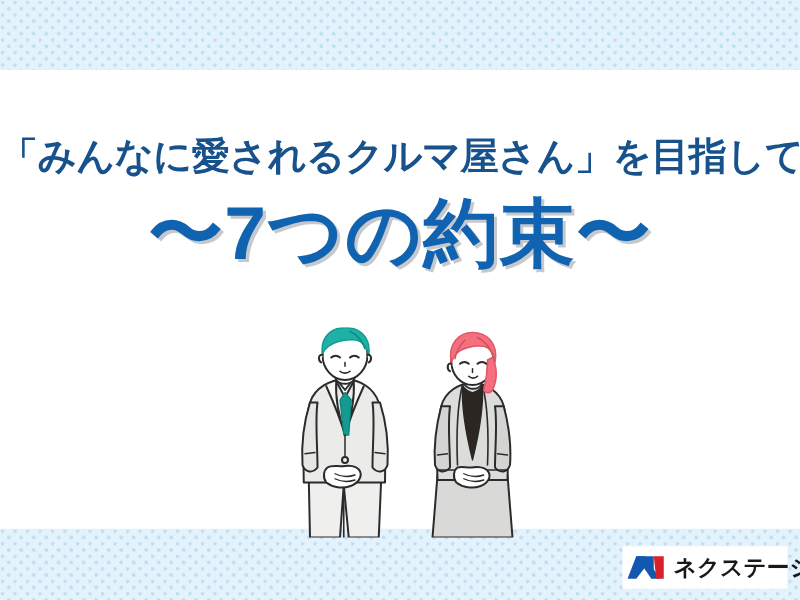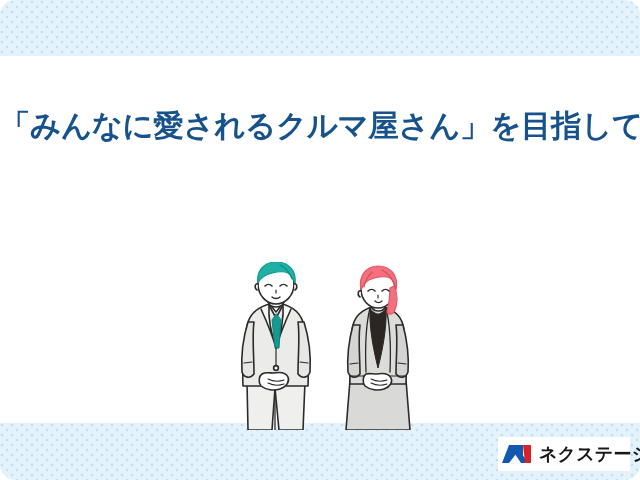--- a/index.html
+++ b/index.html
@@ -11,21 +11,20 @@
   body {
     font-family: "Liberation Sans", "DejaVu Sans", sans-serif;
   }
 
   #banner {
     position: relative;
     width: 640px;
     height: 480px;
     background: #ffffff;
     overflow: hidden;
-    border-radius: 15px;
   }
 
   
   .dot-band {
     position: absolute;
     left: 0;
     width: 640px;
     background-color: #e4f2fb;
     background-image:
       radial-gradient(circle at 2px 2px, #bfdff3 1.45px, rgba(191,223,243,0) 1.6px),
@@ -102,20 +101,21 @@
 </head>
 <body>
 
 <div id="banner">
 
   <div class="dot-band" id="band-top"></div>
   <div class="dot-band" id="band-bottom"></div>
 
   <div id="headline-block">
     <span id="headline-primary">「みんなに愛されるクルマ屋さん」を目指して</span>
+    <span id="headline-secondary">〜7つの約束〜</span>
   </div>
 
   <div id="illustration">
     <svg width="204" height="168" viewBox="0 0 204 168" xmlns="http://www.w3.org/2000/svg">
       <g stroke="#2b2b2b" stroke-width="1.6" stroke-linecap="round" stroke-linejoin="round" fill="none">
 
         <g>
 
           <path d="M19 120 L20 168 L44 168 L47 126 L51 168 L75 168 L77 120 Z" fill="#efefed"></path>
           <path d="M47 126 L47 168" stroke="#2b2b2b" stroke-width="1.3"></path>

